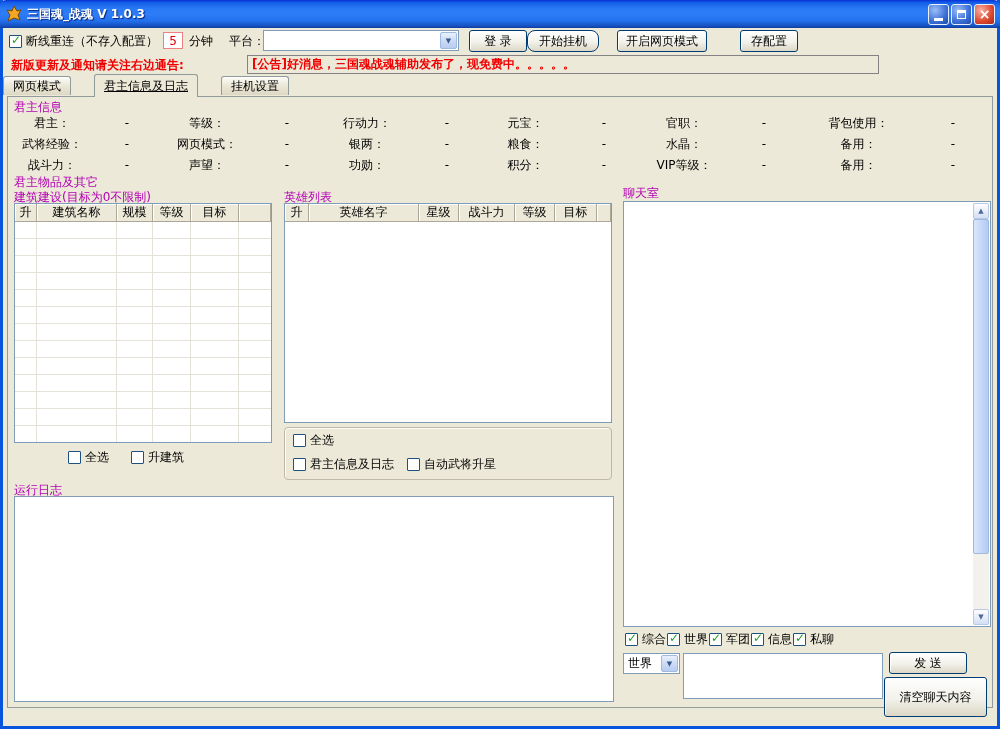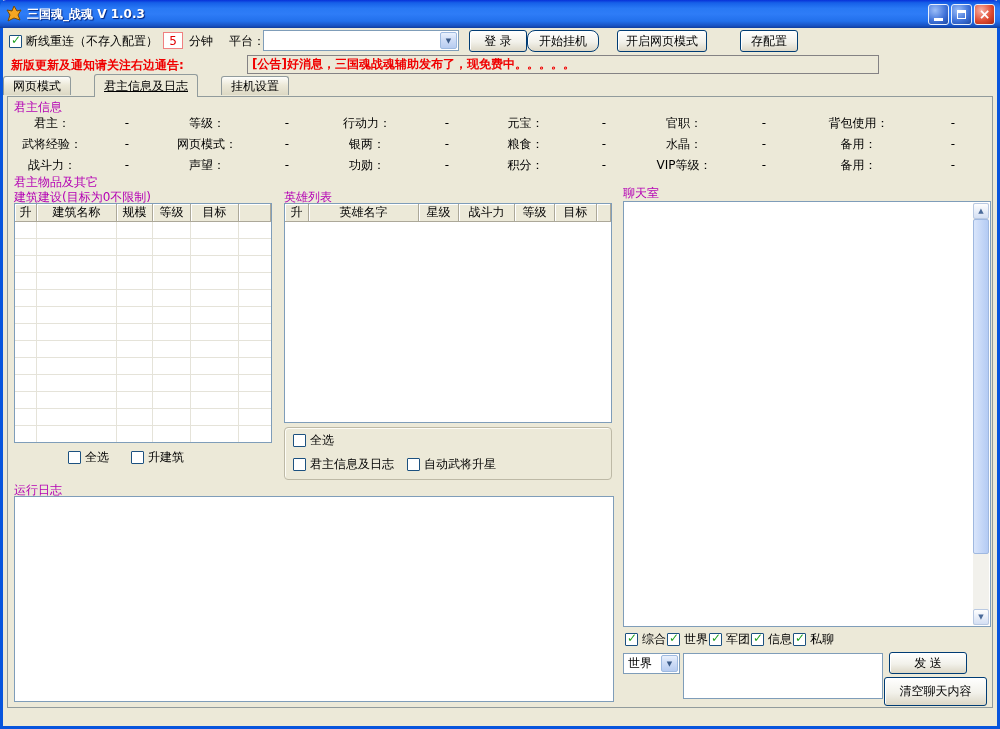--- a/index.html
+++ b/index.html
@@ -108,21 +108,21 @@
   .chat-group { left:613px; top:88px; width:372px; height:520px; }
   .chat-box { position:absolute; left:2px; right:2px; top:16px; height:426px; background:#fff;
         border:1px solid #7F9DB9; overflow:hidden; }
   .chat-msgs { position:absolute; left:4px; top:4px; right:20px; }
   .chat-msg { color:#7030A0; line-height:16px; white-space:nowrap; }
   .chat-filters { position:absolute; left:4px; top:446px; display:flex; gap:1px; }
   .chat-channel { position:absolute; left:2px; top:468px; width:57px; }
   .chat-input { position:absolute; left:62px; top:468px; width:200px; height:46px; background:#fff;
         border:1px solid #7F9DB9; }
   .chat-send { position:absolute; left:268px; top:467px; width:78px; height:22px; }
-  .chat-clear { position:absolute; left:263px; top:492px; width:103px; height:29px; }
+  .chat-clear { position:absolute; left:263px; top:492px; width:103px; height:40px; }
 
   
   .log-group { left:4px; top:385px; width:604px; height:224px; }
   .log-box { position:absolute; left:2px; right:2px; top:14px; height:206px; background:#fff;
         border:1px solid #7F9DB9; overflow:hidden; }
 
   
   .vscroll { position:absolute; top:1px; right:1px; bottom:1px; width:16px; background:#F2F1EC;
         display:flex; flex-direction:column; }
   .sb-btn { height:16px; flex:none; background:linear-gradient(#FEFEFE,#D4DFF3); border:1px solid #B9C9E2;

